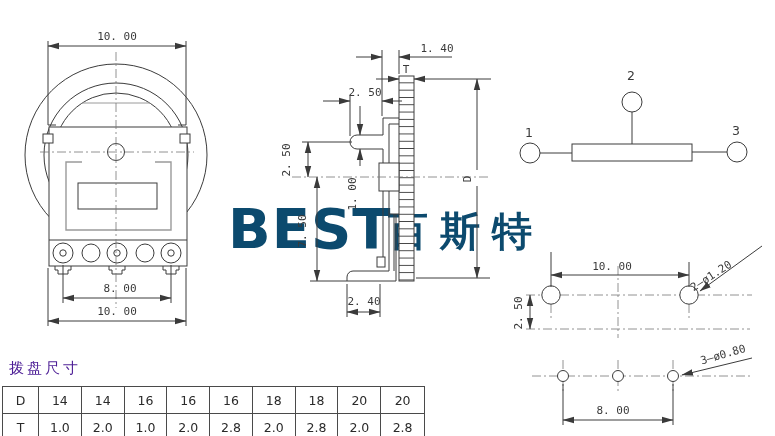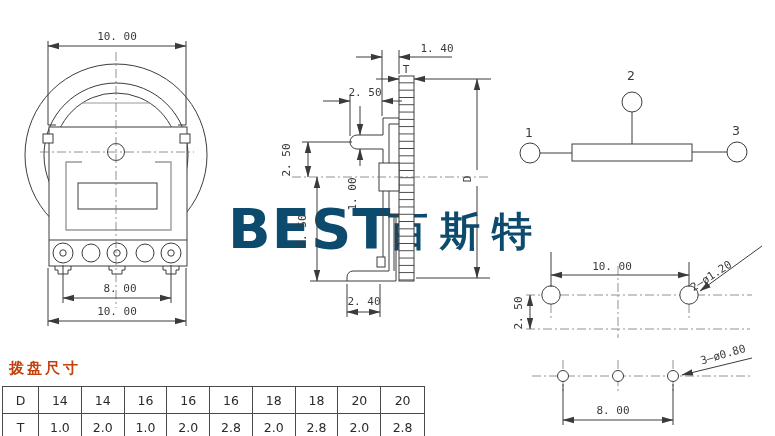--- a/index.html
+++ b/index.html
@@ -5,22 +5,22 @@
   html,body{margin:0;padding:0;background:#fff;}
   #stage{position:relative;width:775px;height:436px;background:#ffffff;overflow:hidden;
          font-family:"DejaVu Sans","Liberation Sans",sans-serif;}
   .watermark{position:absolute;color:#0c4a6e;font-weight:bold;white-space:nowrap;
              font-family:"DejaVu Sans","Liberation Sans",sans-serif;z-index:0;user-select:none;}
   #wm-latin{left:228px;top:196px;font-size:56px;letter-spacing:1px;}
   #wm-cjk{left:388px;top:204px;font-size:40px;letter-spacing:12px;font-weight:600;}
   svg{position:absolute;left:0;top:0;z-index:1;}
   svg text{font-family:"DejaVu Sans Mono","Liberation Mono",monospace;font-size:11px;fill:#3a3a3a;}
   svg text.lbl{font-family:"DejaVu Sans","Liberation Sans",sans-serif;font-size:12.5px;}
-  #table-title{position:absolute;left:9px;top:359px;z-index:2;font-size:15px;font-weight:700;
-               color:#c2410c;letter-spacing:3px;}
+  #table-title{position:absolute;left:9px;top:359px;z-index:2;font-size:15px;font-weight:400;
+               color:#4c1d95;letter-spacing:3px;}
   #size-table{position:absolute;left:2px;top:386px;z-index:2;width:421px;
               display:grid;grid-template-columns:36px repeat(9,1fr);grid-auto-rows:27px;
               border:1px solid #4a4a4a;background:#fff;}
   #size-table .cell{border-right:1px solid #4a4a4a;border-bottom:1px solid #4a4a4a;
                     display:flex;align-items:center;justify-content:center;
                     font-size:12.5px;color:#2a2a2a;}
   #size-table .cell:nth-child(10n){border-right:none;}
 </style>
 </head>
 <body>

